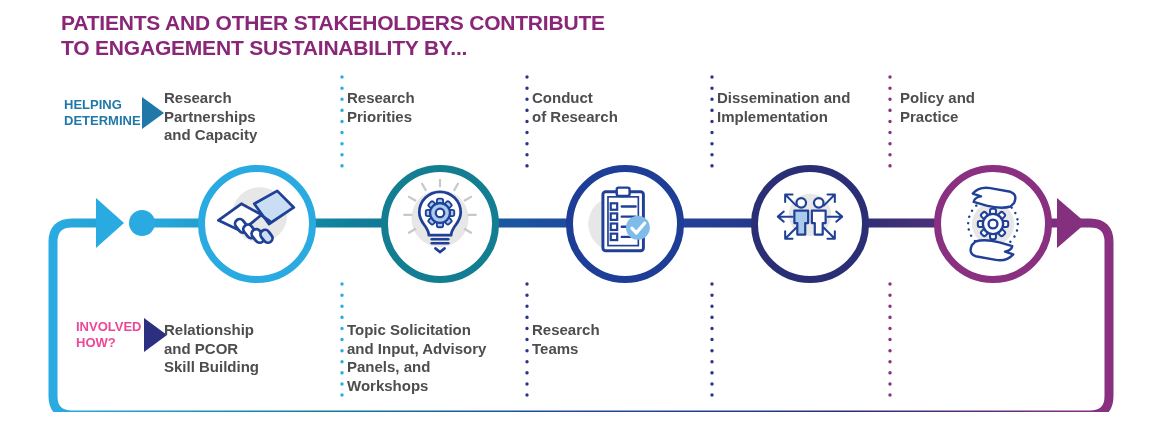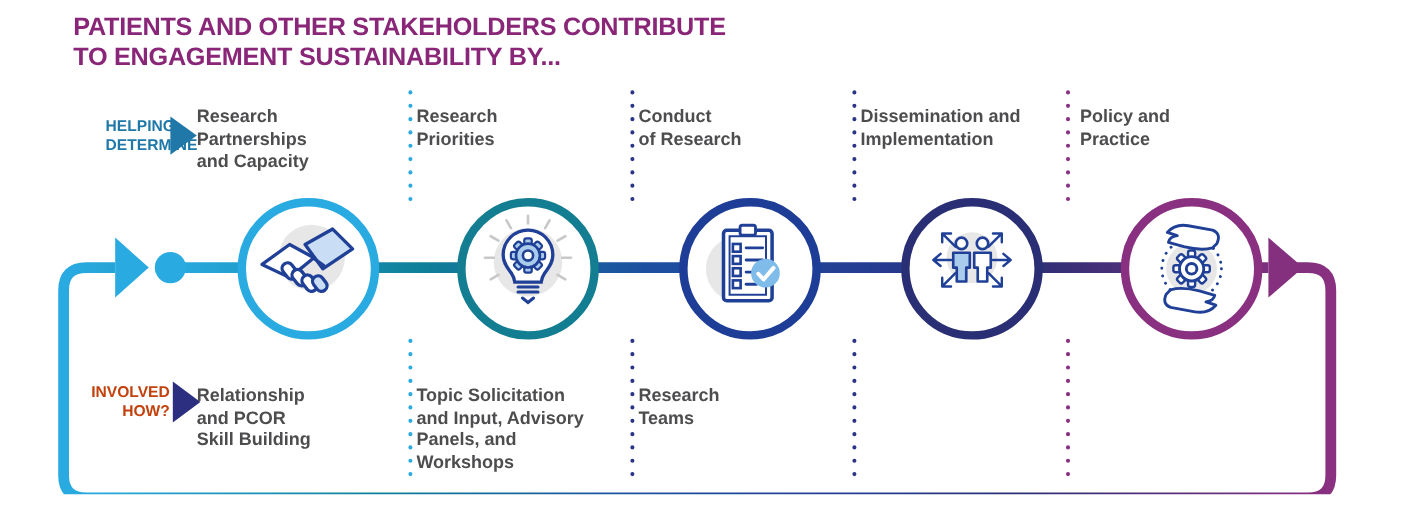--- a/index.html
+++ b/index.html
@@ -1,23 +1,23 @@
 <!DOCTYPE html>
 <html><head>
 <meta charset="utf-8">
 <style>
   html,body{margin:0;padding:0;background:#fff;}
   .stage{position:relative;width:1168px;height:412px;background:#ffffff;
          font-family:"Liberation Sans","DejaVu Sans",sans-serif;overflow:hidden;}
   .title{position:absolute;left:61px;top:10px;font-size:21px;line-height:25px;
          font-weight:bold;color:#892677;white-space:pre-line;letter-spacing:-0.2px;}
   .side-label{position:absolute;font-weight:bold;font-size:13px;line-height:16px;
-         white-space:pre-line;z-index:3;margin-left:24px;}
+         white-space:pre-line;z-index:3;}
   .helping{left:64px;top:97px;color:#1F78A8;}
-  .involved{left:52px;top:319px;color:#c2410c;text-align:right;}
+  .involved{left:76px;top:319px;color:#ec4899;}
   .tri{position:absolute;width:0;height:0;border-style:solid;z-index:3;}
   .tri-helping{left:142px;top:97px;border-width:16px 0 16px 22px;
          border-color:transparent transparent transparent #1F78A8;}
   .tri-involved{left:144px;top:318px;border-width:17px 0 17px 23px;
          border-color:transparent transparent transparent #2C2E7F;}
   .col-label{position:absolute;width:186px;font-weight:bold;
          font-size:15px;line-height:18.5px;color:#4D4D4F;white-space:pre-line;z-index:3;}
   .top-label{top:89px;}
   .bottom-label{top:321px;}
   .l1{left:164px;} .l2{left:347px;} .l3{left:532px;} .l4{left:717px;} .l5{left:900px;}

